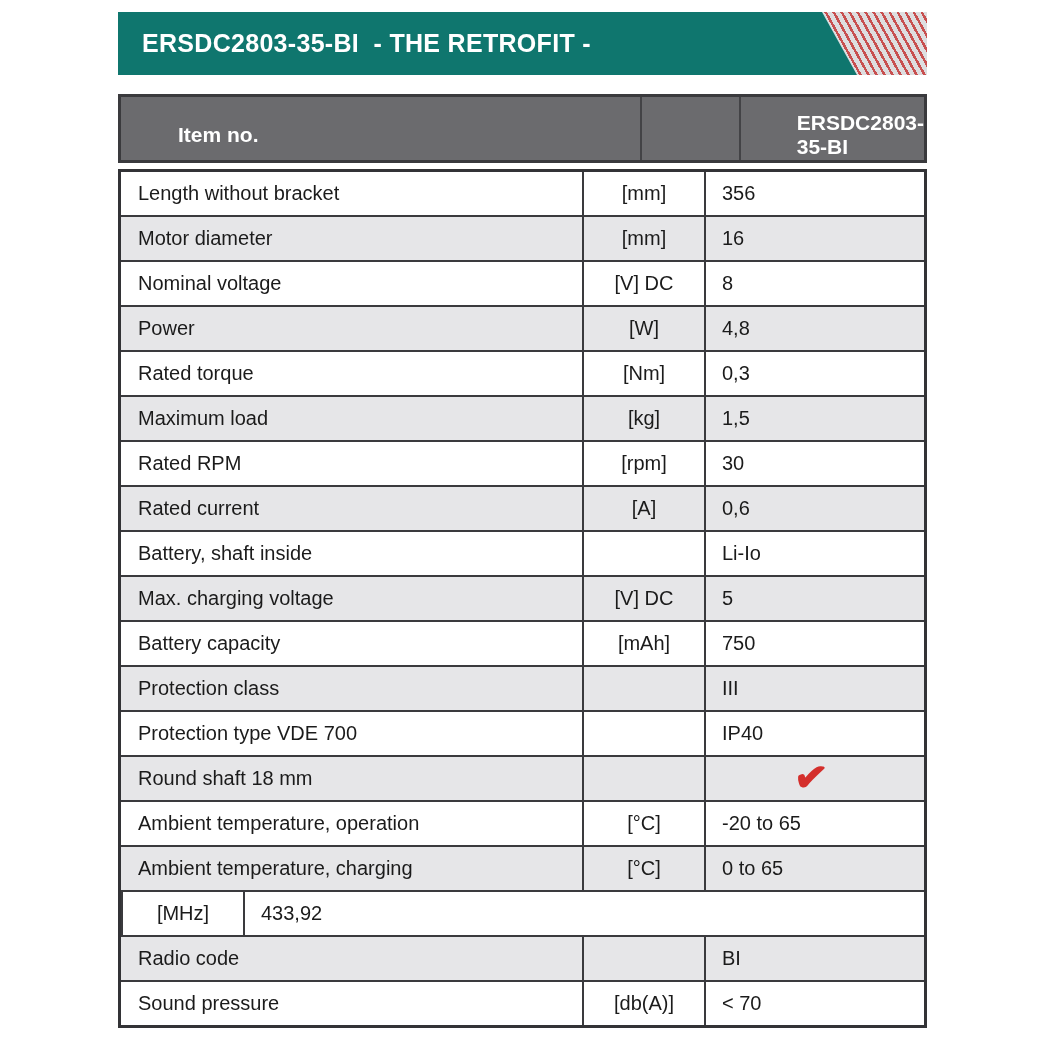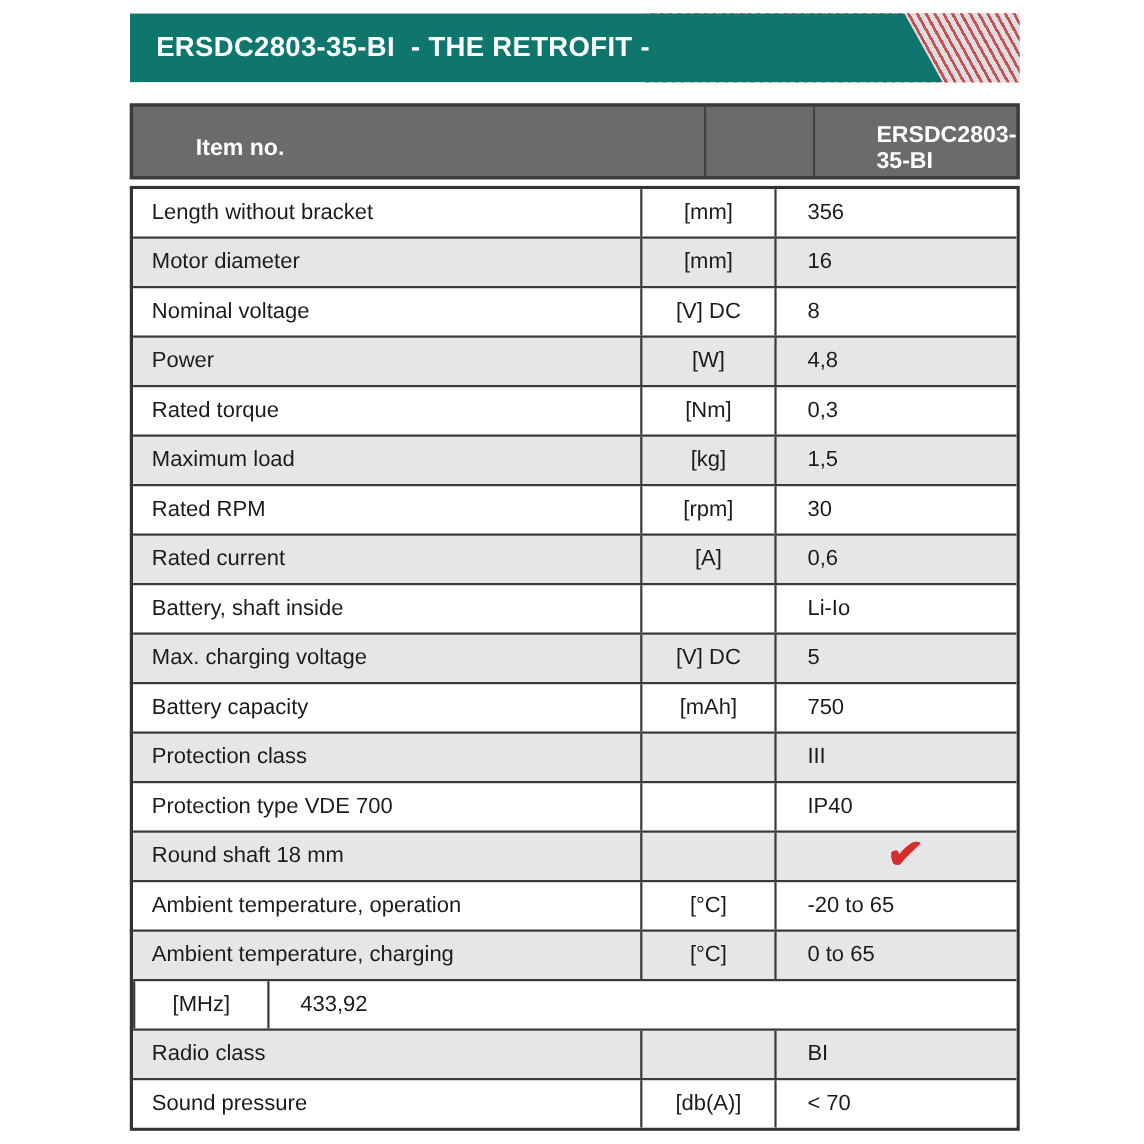--- a/index.html
+++ b/index.html
@@ -85,21 +85,21 @@
   .trow.alt { background: #e6e6e8; }
   .tcell {
     display: flex;
     align-items: center;
     font-size: 20px;
     color: #1b1b1b;
     box-sizing: border-box;
   }
   .c-label { width: 461px; padding-left: 17px; }
   .c-unit  { width: 124px; border-left: 2px solid #3a3a3d; border-right: 2px solid #3a3a3d; justify-content: center; }
-  .c-value { flex: 1; padding-left: 16px; margin-left: 12px; }
+  .c-value { flex: 1; padding-left: 16px; }
 
   .checkmark {
     color: #d42f2c;
     font-size: 40px;
     font-weight: bold;
     margin-left: 72px;
     line-height: 1;
     transform: rotate(6deg);
     margin-top: -4px;
   }
@@ -205,21 +205,21 @@
         <div class="trow alt">
           <div class="tcell c-label">Ambient temperature, charging</div>
           <div class="tcell c-unit">[°C]</div>
           <div class="tcell c-value">0 to 65</div>
         </div>
         <div class="trow">
           <div class="tcell c-unit">[MHz]</div>
           <div class="tcell c-value">433,92</div>
         </div>
         <div class="trow alt">
-          <div class="tcell c-label">Radio class</div>
+          <div class="tcell c-label">Radio code</div>
           <div class="tcell c-unit"></div>
           <div class="tcell c-value">BI</div>
         </div>
         <div class="trow">
           <div class="tcell c-label">Sound pressure</div>
           <div class="tcell c-unit">[db(A)]</div>
           <div class="tcell c-value">&lt; 70</div>
         </div>
       </div>
 

